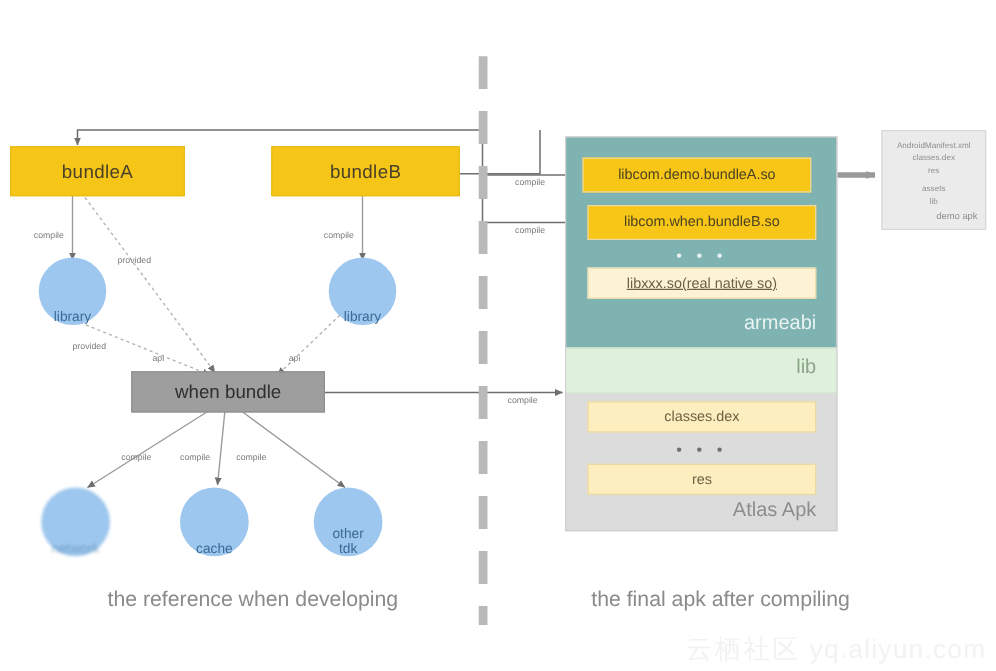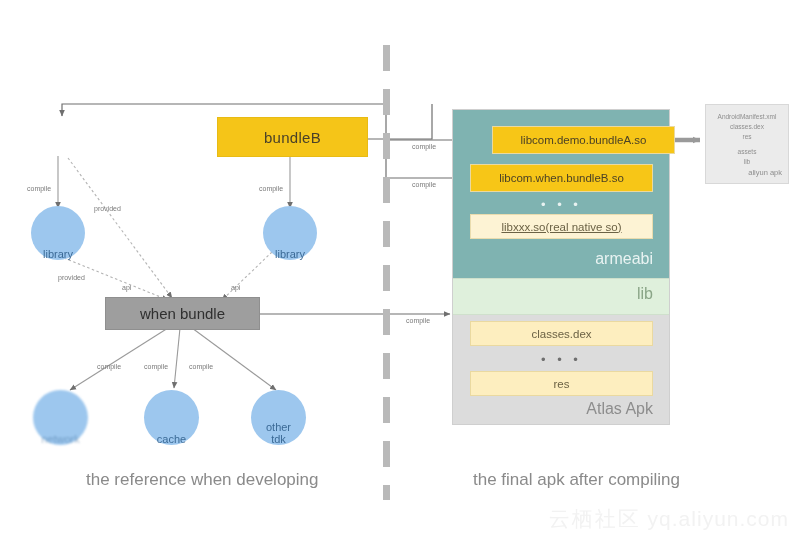--- a/index.html
+++ b/index.html
@@ -115,20 +115,23 @@
 
     <path d="M259,314 L450,314" fill="none" stroke="#6f6f6f" stroke-width="1.2" marker-end="url(#arw)"></path>
 
     <path d="M168,328 L70,390" fill="none" stroke="#9a9a9a" stroke-width="1.1" marker-end="url(#arw)"></path>
     <path d="M180,328 L174,388" fill="none" stroke="#9a9a9a" stroke-width="1.1" marker-end="url(#arw)"></path>
     <path d="M192,328 L276,390" fill="none" stroke="#9a9a9a" stroke-width="1.1" marker-end="url(#arw)"></path>
 
     <path d="M655,140 L700,140" fill="none" stroke="#9a9a9a" stroke-width="4.5" marker-start="url(#arwl)" marker-end="url(#arwl)"></path>
   </svg>
 
+  <div class="abs bundle-box" style="left:8px;top:117px;width:140px;height:40px;">
+    <span>bundleA</span>
+  </div>
 
   <div class="abs bundle-box" style="left:217px;top:117px;width:151px;height:40px;">
     <span>bundleB</span>
   </div>
 
   <div class="abs circle" style="left:31px;top:206px;width:54px;height:54px;">
     <span>library</span>
   </div>
 
   <div class="abs circle" style="left:263px;top:206px;width:54px;height:54px;">
@@ -161,21 +164,21 @@
   <span class="abs edge-label" style="left:97px;top:363px;">compile</span>
   <span class="abs edge-label" style="left:144px;top:363px;">compile</span>
   <span class="abs edge-label" style="left:189px;top:363px;">compile</span>
 
   <div class="abs divider" style="left:383px;top:45px;height:455px;"></div>
 
   <div class="abs apk-outer" style="left:452px;top:109px;width:218px;height:316px;"></div>
 
   <div class="abs armeabi" style="left:453px;top:110px;width:216px;height:168px;"></div>
 
-  <div class="abs so-yellow" style="left:492px;top:126px;width:183px;height:28px;">
+  <div class="abs so-yellow" style="left:466px;top:126px;width:183px;height:28px;">
     <span>libcom.demo.bundleA.so</span>
   </div>
 
   <div class="abs so-yellow" style="left:470px;top:164px;width:183px;height:28px;">
     <span>libcom.when.bundleB.so</span>
   </div>
 
   <div class="abs dots on-teal" style="left:470px;top:196px;width:183px;height:16px;">• • •</div>
 
   <div class="abs so-cream" style="left:470px;top:214px;width:183px;height:25px;">
@@ -203,21 +206,21 @@
   <span class="abs edge-label" style="left:412px;top:181px;">compile</span>
   <span class="abs edge-label" style="left:406px;top:317px;">compile</span>
 
   <div class="abs small-apk" style="left:705px;top:104px;width:84px;height:80px;">
     <div>AndroidManifest.xml</div>
     <div>classes.dex</div>
     <div>res</div>
     <div style="height:6px;"></div>
     <div>assets</div>
     <div>lib</div>
-    <div class="tail">aliyun apk</div>
+    <div class="tail">demo apk</div>
   </div>
 
   <div class="abs caption" style="left:86px;top:470px;">the reference when developing</div>
   <div class="abs caption" style="left:473px;top:470px;">the final apk after compiling</div>
 
   <div class="watermark">
     <span class="cn">云栖社区</span>
     <span>yq.aliyun.com</span>
   </div>
 

